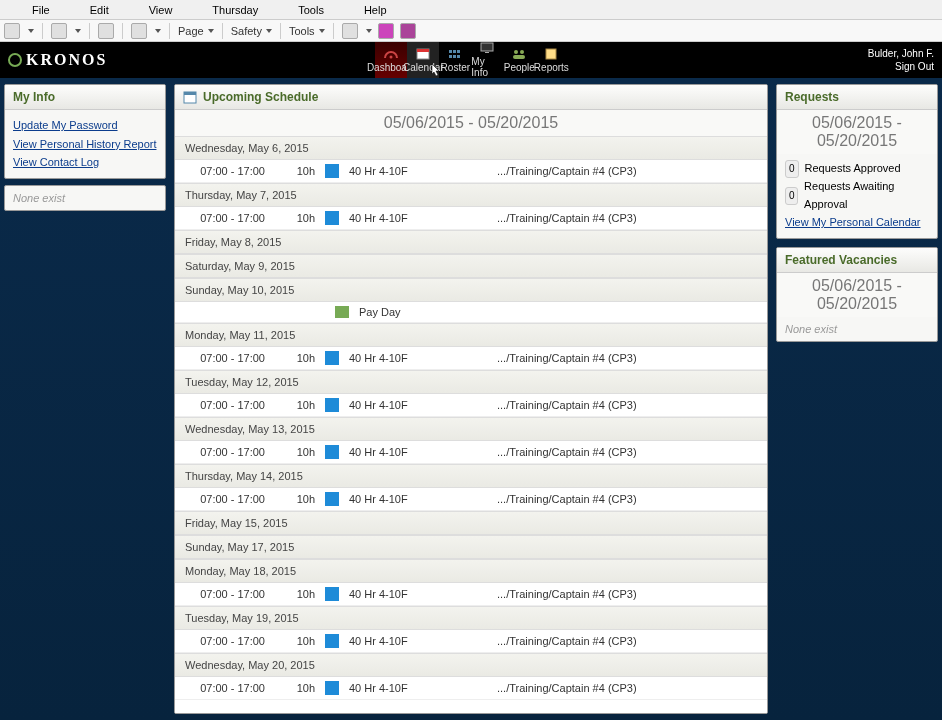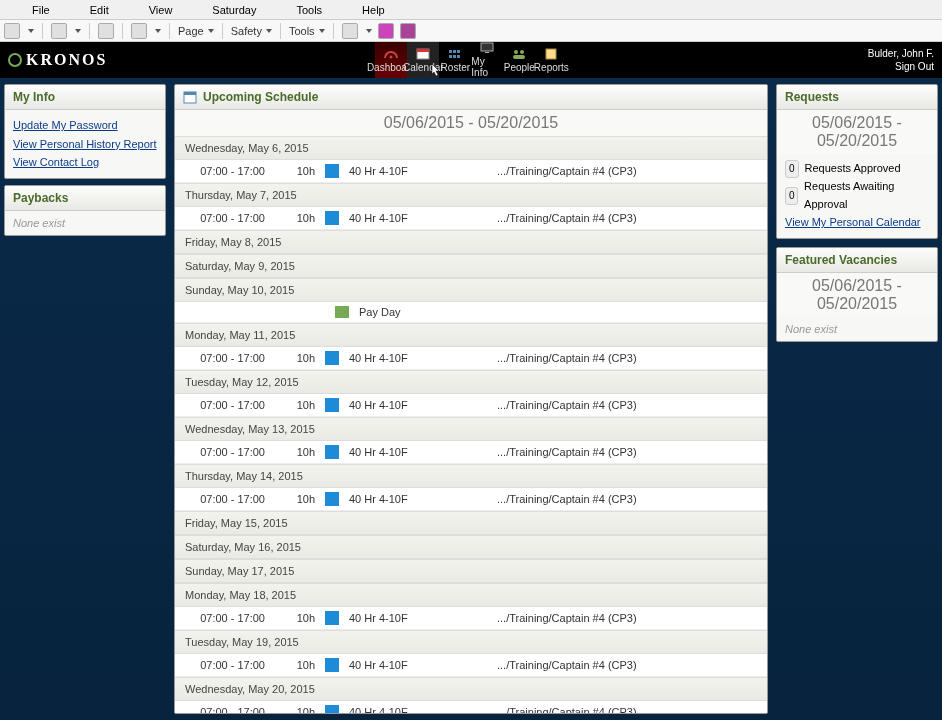--- a/index.html
+++ b/index.html
@@ -59,21 +59,21 @@
   .req-count { display:inline-block; min-width:12px; padding:0 3px; text-align:center; background:#eee; border-radius:3px; border:1px solid #ccc; font-size:10px; }
   .panel-icon { width:14px; height:14px; display:inline-flex; align-items:center; justify-content:center; }
 </style>
 </head>
 <body>
 
 <div class="menu-bar">
   <span>File</span>
   <span>Edit</span>
   <span>View</span>
-  <span>Saturday</span>
+  <span>Thursday</span>
   <span>Tools</span>
   <span>Help</span>
 </div>
 
 <div class="toolbar">
   <span class="tb-icon"></span>
     <span class="caret"></span>
   <span class="tb-sep"></span>
   <span class="tb-icon"></span>
     <span class="caret"></span>
@@ -171,21 +171,20 @@
   <div class="sidebar-left">
     <div class="panel">
       <div class="panel-title">My Info</div>
       <div class="panel-body">
         <a href="#">Update My Password</a>
         <a href="#">View Personal History Report</a>
         <a href="#">View Contact Log</a>
       </div>
     </div>
     <div class="panel">
-      <div class="panel-title">Paybacks</div>
       <div class="panel-body">
         <span class="none">None exist</span>
       </div>
     </div>
   </div>
 
   <div class="center">
     <div class="panel schedule-panel">
       <div class="panel-title">
         <span class="panel-icon">
@@ -247,21 +246,20 @@
           </div>
           <div class="day-header">Thursday, May 14, 2015</div>
           <div class="shift-row">
             <span class="shift-time">07:00 - 17:00</span>
             <span class="shift-hours">10h</span>
             <span class="shift-color" style="background:#1e8bd8"></span>
             <span class="shift-code">40 Hr 4-10F</span>
             <span class="shift-desc">.../Training/Captain #4 (CP3)</span>
           </div>
           <div class="day-header">Friday, May 15, 2015</div>
-          <div class="day-header">Saturday, May 16, 2015</div>
           <div class="day-header">Sunday, May 17, 2015</div>
           <div class="day-header">Monday, May 18, 2015</div>
           <div class="shift-row">
             <span class="shift-time">07:00 - 17:00</span>
             <span class="shift-hours">10h</span>
             <span class="shift-color" style="background:#1e8bd8"></span>
             <span class="shift-code">40 Hr 4-10F</span>
             <span class="shift-desc">.../Training/Captain #4 (CP3)</span>
           </div>
           <div class="day-header">Tuesday, May 19, 2015</div>

